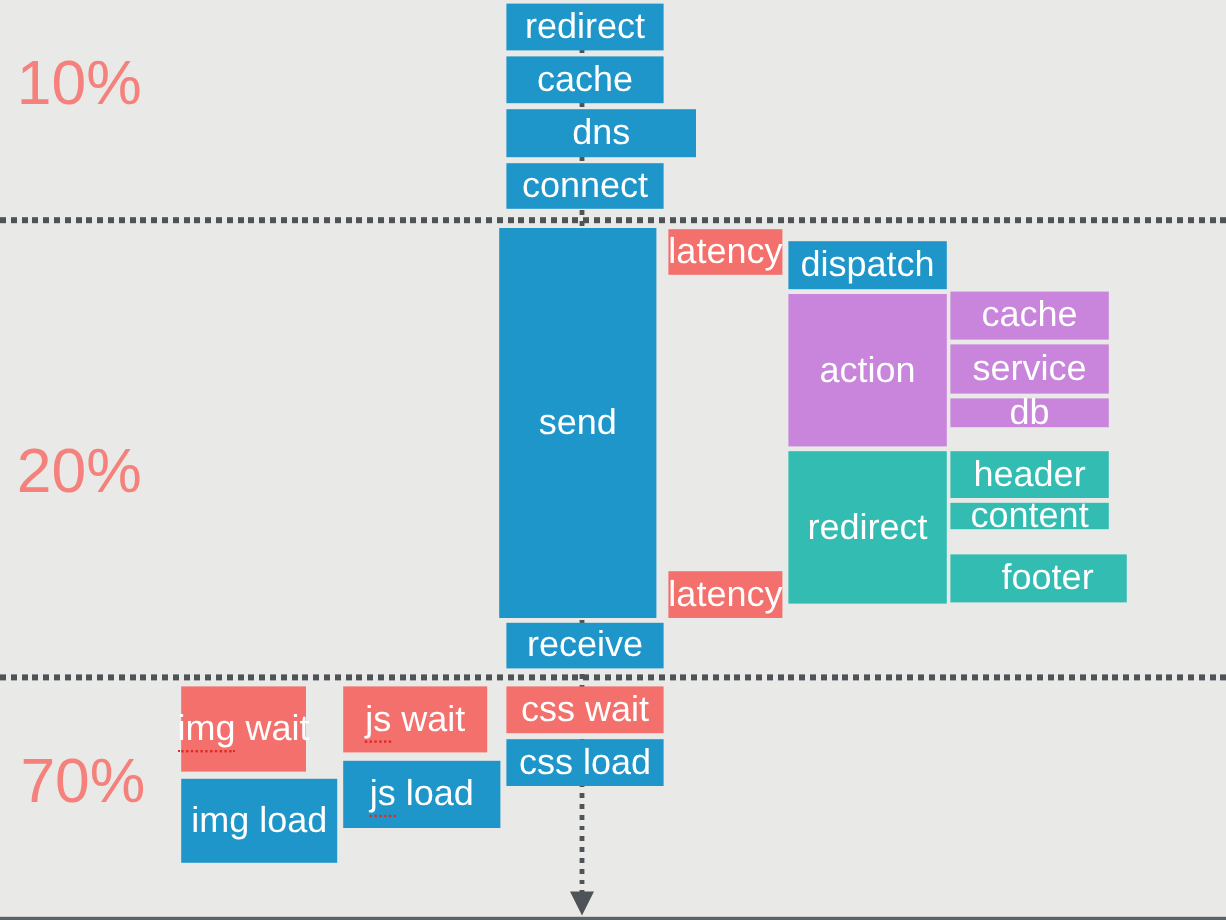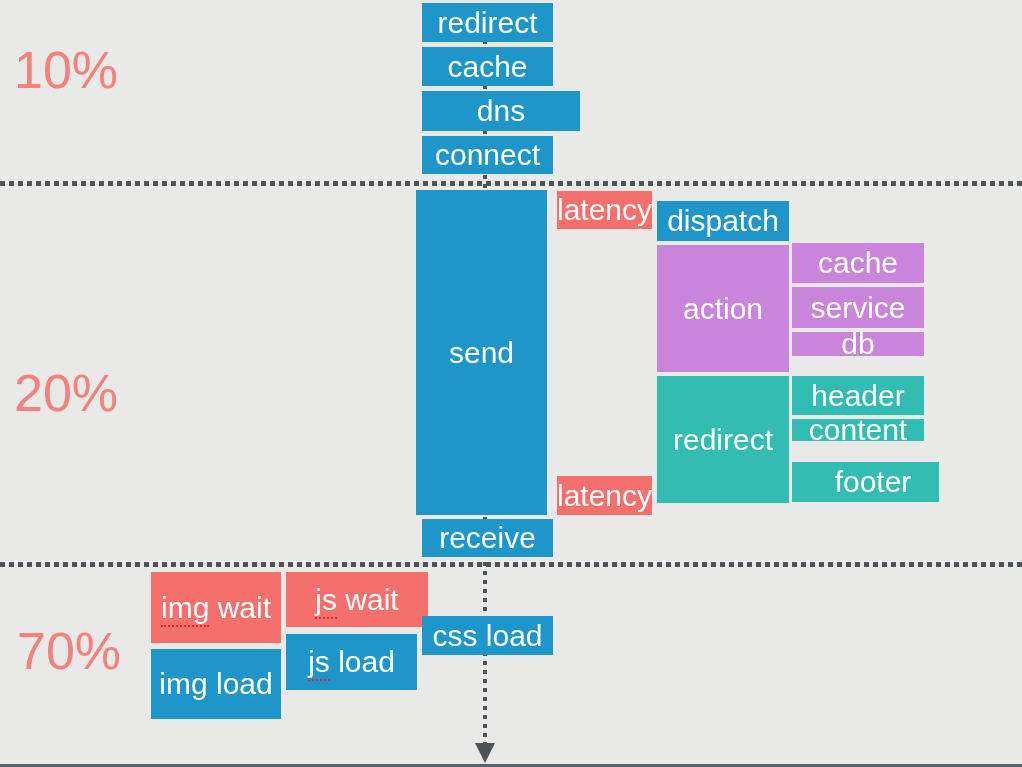--- a/index.html
+++ b/index.html
@@ -104,27 +104,28 @@
   <div class="box purple" style="left:657px; top:245px; width:132px; height:127px;">action</div>
   <div class="box teal" style="left:657px; top:376px; width:132px; height:127px;">redirect</div>
 
   <div class="box purple" style="left:792px; top:243px; width:132px; height:40px;">cache</div>
   <div class="box purple" style="left:792px; top:287px; width:132px; height:41px;">service</div>
   <div class="box purple" style="left:792px; top:332px; width:132px; height:24px;">db</div>
   <div class="box teal" style="left:792px; top:376px; width:132px; height:39px;">header</div>
   <div class="box teal" style="left:792px; top:419px; width:132px; height:22px;">content</div>
   <div class="box teal" style="left:792px; top:462px; width:132px; height:40px;padding-left:15px;">footer</div>
 
-  <div class="box red" style="left:151px; top:572px; width:130px; height:71px;">
+  <div class="box red" style="left:151px; top:572px; width:104px; height:71px;">
     <span><span class="sq">img</span><span> wait</span></span>
   </div>
   <div class="box blue" style="left:151px; top:649px; width:130px; height:70px;">img load</div>
 
-  <div class="box red" style="left:286px; top:572px; width:142px; height:55px;">
+  <div class="box red" style="left:286px; top:572px; width:120px; height:55px;">
     <span><span class="sq">js</span><span> wait</span></span>
   </div>
   <div class="box blue" style="left:286px; top:634px; width:131px; height:56px;">
     <span><span class="sq">js</span><span> load</span></span>
   </div>
 
+  <div class="box red" style="left:422px; top:572px; width:131px; height:39px;">css wait</div>
   <div class="box blue" style="left:422px; top:616px; width:131px; height:39px;">css load</div>
 
 </div>
 
 </body></html>

